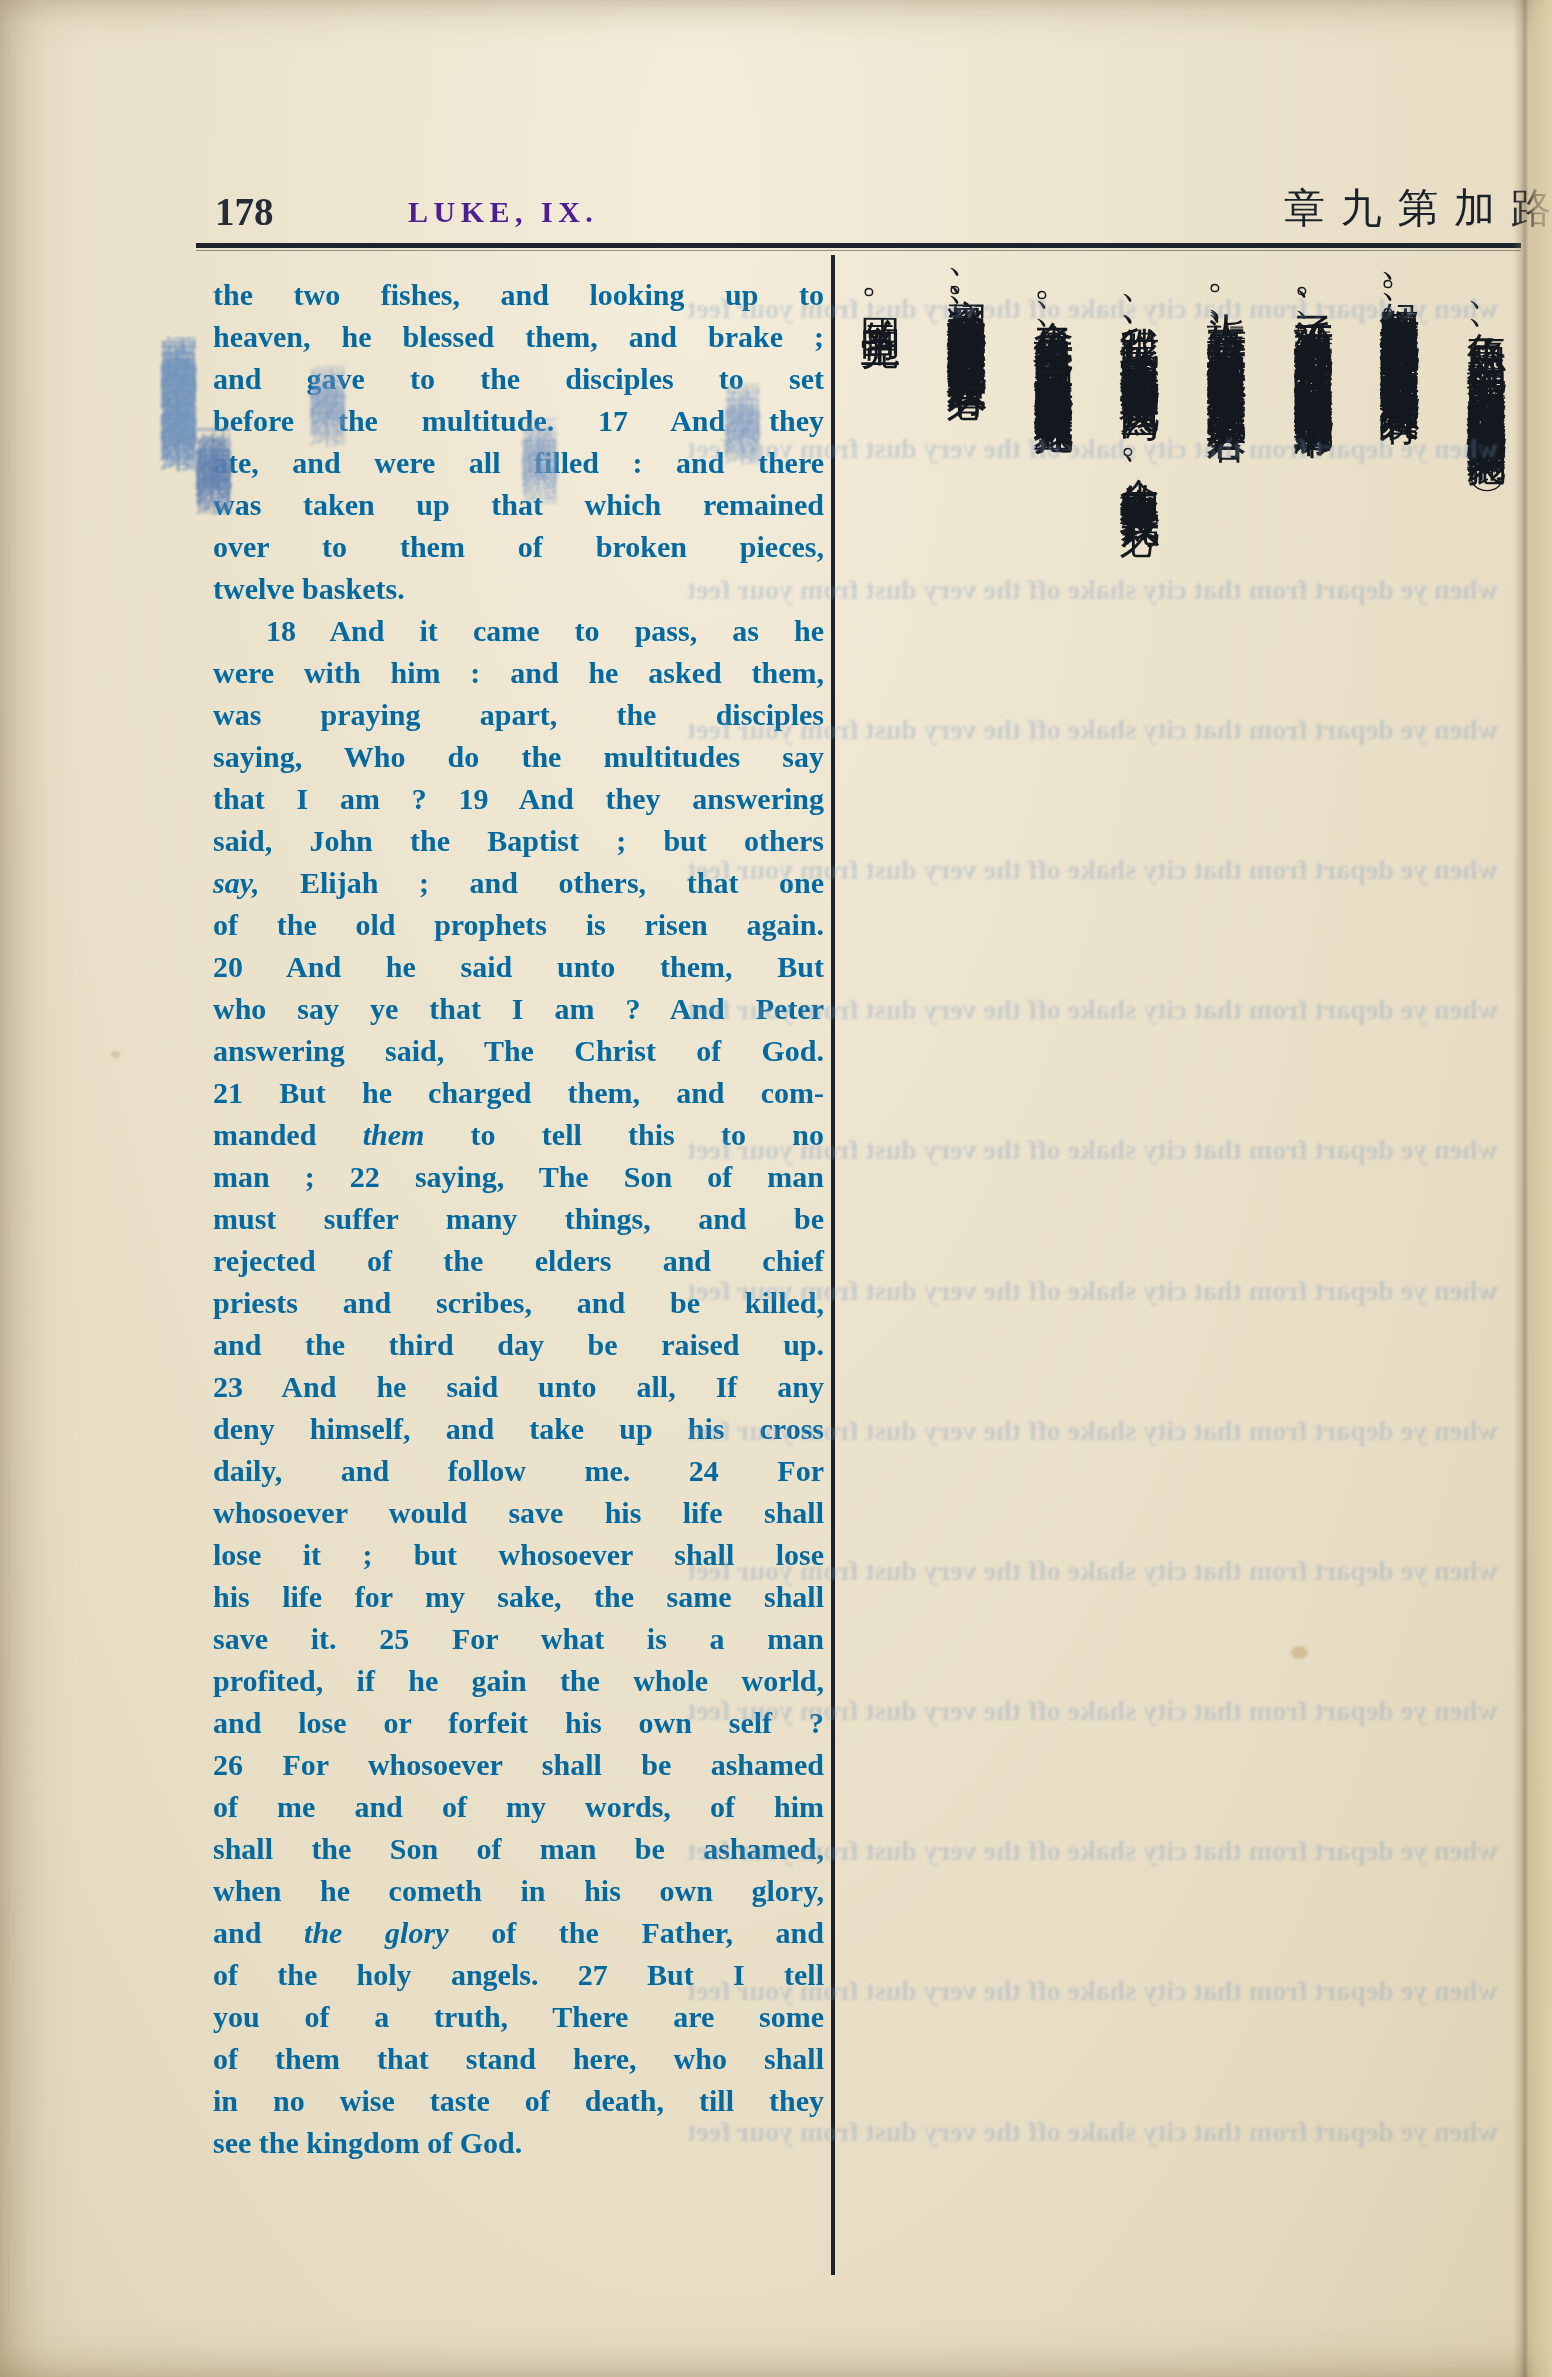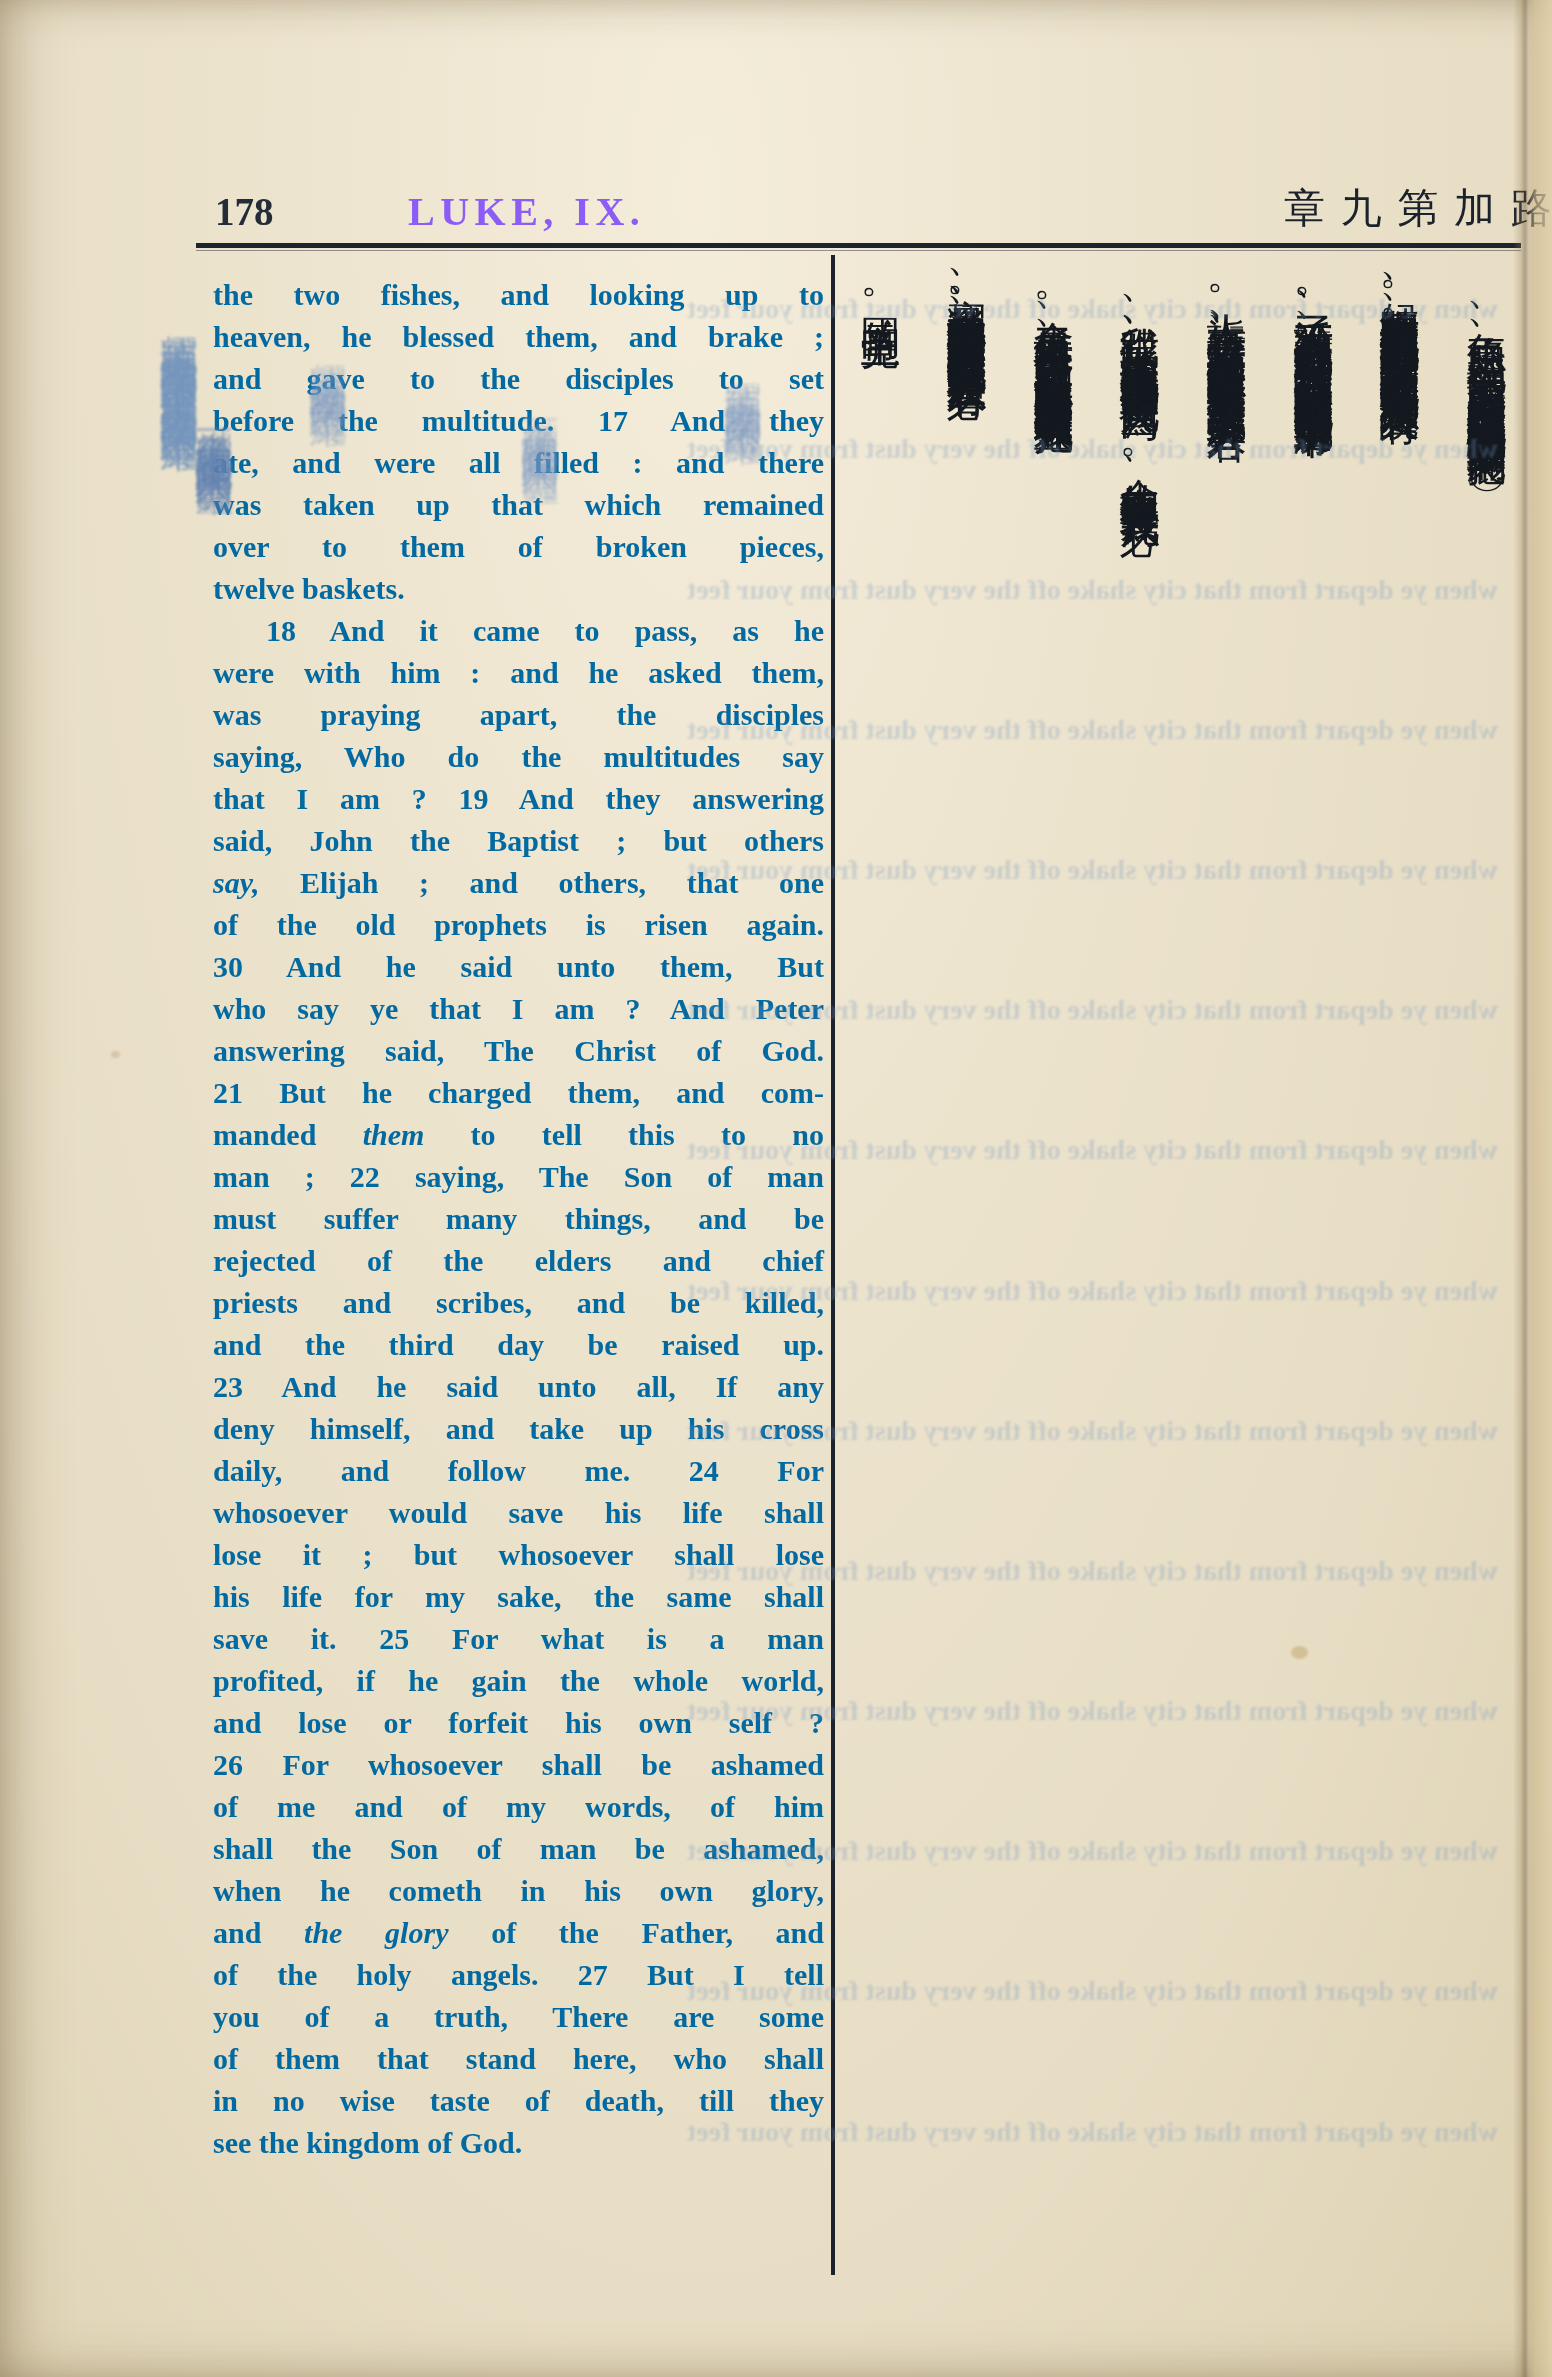--- a/index.html
+++ b/index.html
@@ -11,21 +11,21 @@
   
   .edge-vignette{position:absolute;inset:0;pointer-events:none;
     box-shadow:inset 41px 0 55px -28px rgba(110,90,55,.35), inset -9.2px 0 28px -9.2px rgba(120,95,60,.25),
                inset 0 28px 46px -28px rgba(120,100,60,.28), inset 0 -32px 51px -28px rgba(120,100,60,.30);}
   .right-edge{position:absolute;top:0;right:0;width:39px;height:100%;pointer-events:none;
     background:linear-gradient(90deg, rgba(0,0,0,0) 0px, rgba(150,125,85,.28) 7.4px, rgba(95,75,45,.42) 12px,
                rgba(160,135,95,.25) 15.7px, rgba(210,190,145,.65) 22px, rgba(228,213,175,.8) 39px);}
   .stain{position:absolute;border-radius:50%;pointer-events:none;}
   
   .pageno{position:absolute;left:215px;top:184px;font-size:39px;font-weight:bold;color:#242c39;line-height:55px;}
-  .booktitle{position:absolute;left:408px;top:184px;font-size:40px;font-weight:bold;letter-spacing:5.5px;color:#8b5cf6;line-height:55px;}
+  .booktitle{position:absolute;left:408px;top:184px;font-size:30px;font-weight:bold;letter-spacing:5.5px;color:#4c1d95;line-height:55px;}
   .zh-header{position:absolute;left:1284px;top:179px;font-size:41px;letter-spacing:15.7px;color:#1c222b;line-height:59px;white-space:nowrap;font-family:"DejaVu Serif",serif;}
   .hrule{position:absolute;left:196px;top:243px;width:1325px;height:4.6px;background:#1d242e;}
   .hrule2{position:absolute;left:196px;top:250px;width:1325px;height:0.9px;background:rgba(29,36,46,.45);}
   .vdivider{position:absolute;left:831px;top:255px;width:3.7px;height:2020px;background:#1c232d;}
   
   .ecol{position:absolute;left:213px;top:274px;width:611px;color:#0369a1;}
   .eline{font-size:30px;font-weight:bold;line-height:42px;height:42px;white-space:nowrap;
          text-align:justify;text-align-last:justify;overflow:visible;}
   .eline.end{text-align:right;text-align-last:left;}
   .eline.indent{text-indent:53px;}
@@ -65,21 +65,21 @@
     <div class="eline">over to them of broken pieces,</div>
     <div class="eline end">twelve baskets.</div>
     <div class="eline indent">18 And it came to pass, as he</div>
     <div class="eline">were with him : and he asked them,</div>
     <div class="eline">was praying apart, the disciples</div>
     <div class="eline">saying, Who do the multitudes say</div>
     <div class="eline">that I am ? 19 And they answering</div>
     <div class="eline">said, John the Baptist ; but others</div>
     <div class="eline"><i>say,</i> Elijah ; and others, that one</div>
     <div class="eline">of the old prophets is risen again.</div>
-    <div class="eline">30 And he said unto them, But</div>
+    <div class="eline">20 And he said unto them, But</div>
     <div class="eline">who say ye that I am ? And Peter</div>
     <div class="eline">answering said, The Christ of God.</div>
     <div class="eline">21 But he charged them, and com-</div>
     <div class="eline">manded <i>them</i> to tell this to no</div>
     <div class="eline">man ; 22 saying, The Son of man</div>
     <div class="eline">must suffer many things, and be</div>
     <div class="eline">rejected of the elders and chief</div>
     <div class="eline">priests and scribes, and be killed,</div>
     <div class="eline">and the third day be raised up.</div>
     <div class="eline">23 And he said unto all, If any</div>

